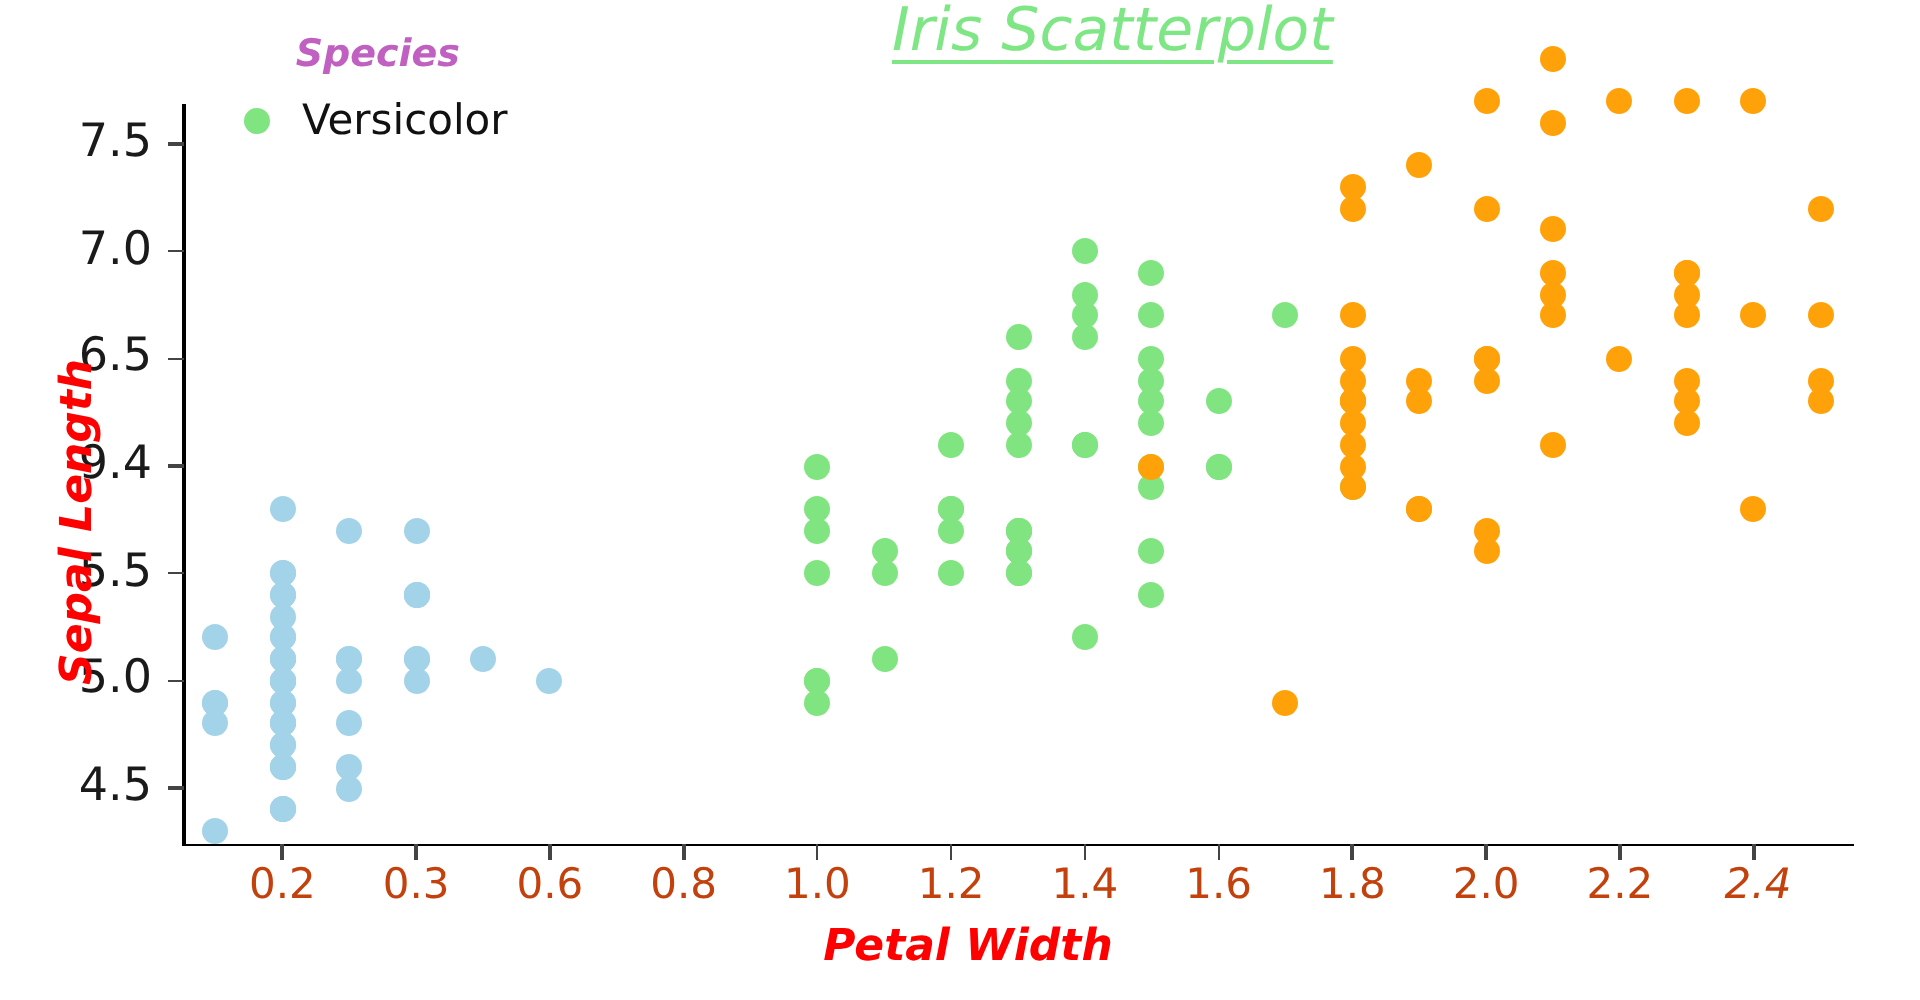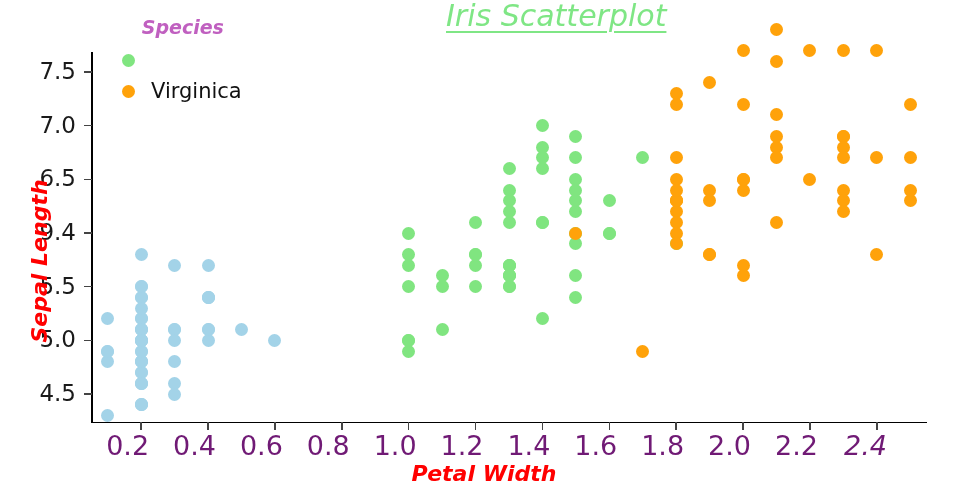--- a/index.html
+++ b/index.html
@@ -26,22 +26,22 @@
 
   .tick{position:absolute;background:#444;}
   .ytick{left:84px;width:8px;height:1.5px;}
   .xtick{top:422px;width:1.5px;height:8px;}
 
   .ytick-label{
     position:absolute;right:0;width:46px;text-align:right;
     font-size:23px;color:#1a1a1a;line-height:1;
   }
   .xtick-label{
-    position:absolute;width:70px;text-align:left;
-    font-size:27px;color:#701a75;line-height:1;top:432px;
+    position:absolute;width:70px;text-align:center;
+    font-size:21px;color:#c2410c;line-height:1;top:432px;
   }
 
   
   .axis-title-y{
     position:absolute;left:-36px;top:255px;width:150px;
     text-align:center;
     font-size:22px;font-weight:bold;font-style:italic;color:#ff0000;
     transform:rotate(-90deg);transform-origin:center center;
     white-space:nowrap;
   }
@@ -93,21 +93,21 @@
       <div class="ytick-label" style="top: 167.333px; left: 30px;">6.5</div>
       <div class="tick ytick" style="top: 124.917px;"></div>
       <div class="ytick-label" style="top: 113.667px; left: 30px;">7.0</div>
       <div class="tick ytick" style="top: 71.25px;"></div>
       <div class="ytick-label" style="top: 60px; left: 30px;">7.5</div>
     </div>
   <div id="xticks-layer">
       <div class="tick xtick" style="left: 140.41px;"></div>
       <div class="xtick-label" style="left: 106.16px;">0.2</div>
       <div class="tick xtick" style="left: 207.29px;"></div>
-      <div class="xtick-label" style="left: 173.04px;">0.4</div>
+      <div class="xtick-label" style="left: 173.04px;">0.3</div>
       <div class="tick xtick" style="left: 274.17px;"></div>
       <div class="xtick-label" style="left: 239.92px;">0.6</div>
       <div class="tick xtick" style="left: 341.05px;"></div>
       <div class="xtick-label" style="left: 306.8px;">0.8</div>
       <div class="tick xtick" style="left: 407.93px;"></div>
       <div class="xtick-label" style="left: 373.68px;">1.0</div>
       <div class="tick xtick" style="left: 474.81px;"></div>
       <div class="xtick-label" style="left: 440.56px;">1.2</div>
       <div class="tick xtick" style="left: 541.69px;"></div>
       <div class="xtick-label" style="left: 507.44px;">1.4</div>
@@ -277,21 +277,18 @@
       <div class="pt" style="left: 743.08px; top: 179.333px; background: rgb(255, 162, 10);"></div>
       <div class="pt" style="left: 843.4px; top: 211.533px; background: rgb(255, 162, 10);"></div>
       <div class="pt" style="left: 676.2px; top: 243.733px; background: rgb(255, 162, 10);"></div>
     </div>
 
   <div id="legend">
     <div class="legend-title">Species</div>
     <div id="legend-rows">
         <div class="legend-row">
           <div class="legend-swatch" style="background: rgb(128, 229, 128);"></div>
-        </div>
-        <div class="legend-row">
-          <div class="legend-swatch" style="background: rgb(255, 162, 10);"></div>
-          <div class="legend-label">Virginica</div>
+          <div class="legend-label">Versicolor</div>
         </div>
       </div>
   </div>
 
 </div>
 
 </body></html>

